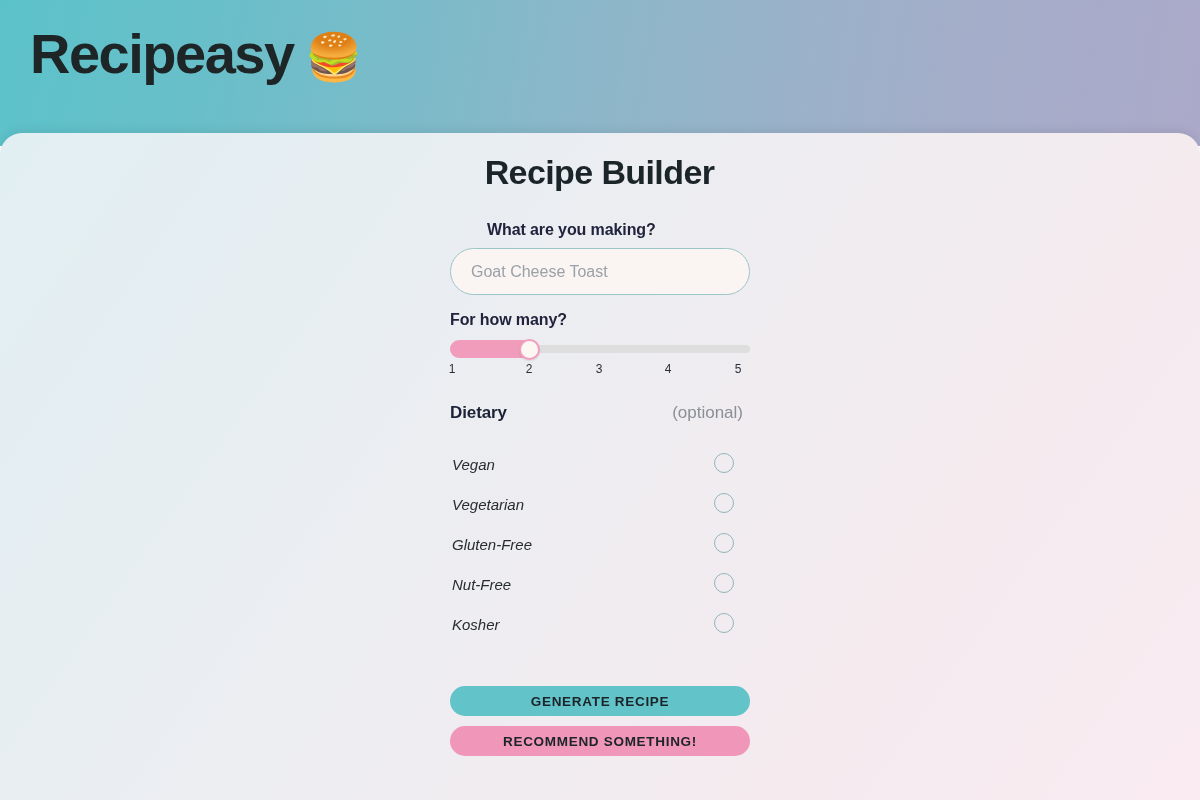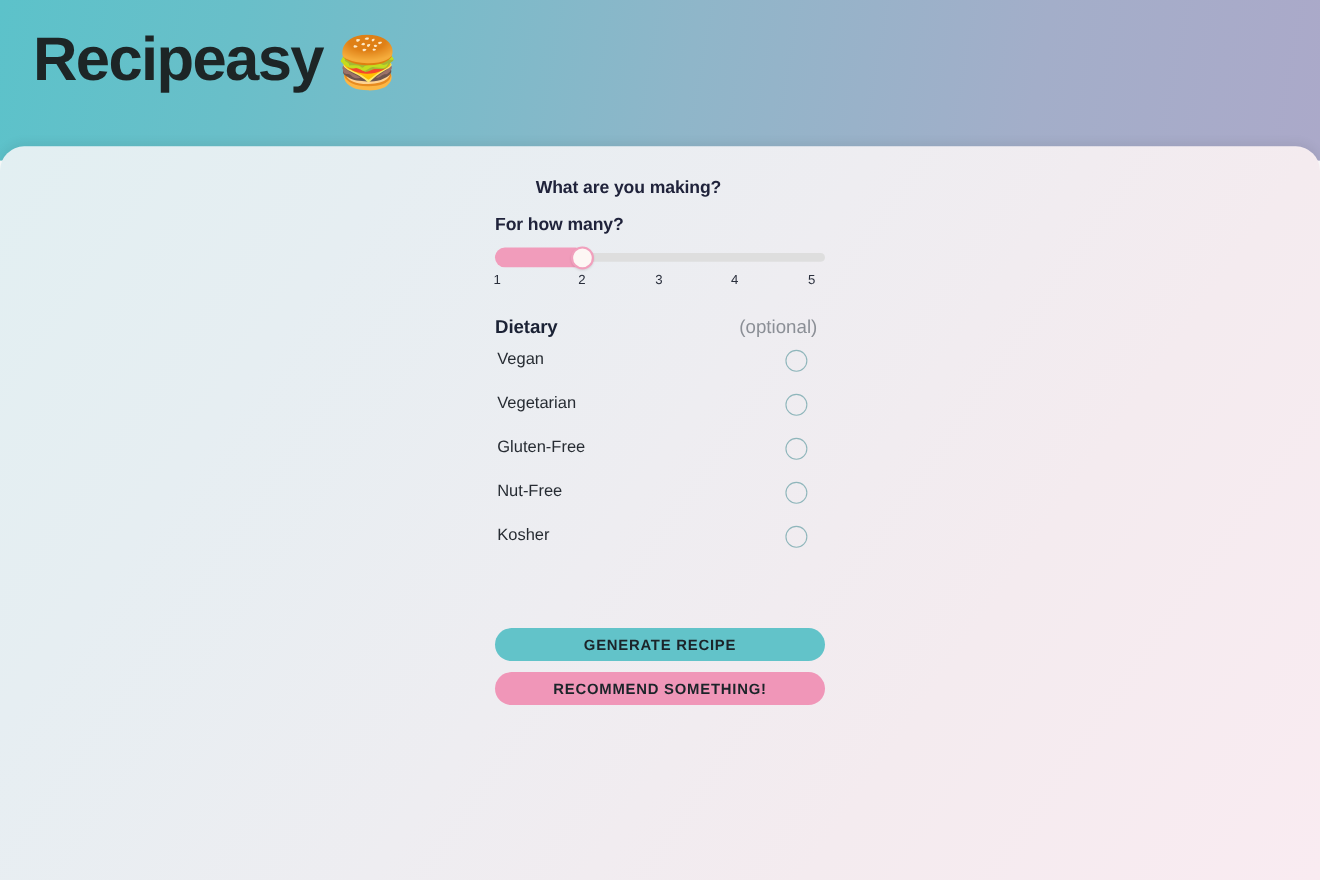--- a/index.html
+++ b/index.html
@@ -188,24 +188,25 @@
   .dietary-optional {
     font-size: 17px;
     font-weight: 400;
     color: #8b8f96;
   }
 
   .option-list { margin-top: 10px; }
 
   .option-row {
     display: flex;
-    align-items: flex-start;
+    align-items: flex-end;
     justify-content: space-between;
     width: 293px;
     height: 40px;
+    font-style: italic;
   }
 
   .option-label {
     font-size: 15px;
     color: #272c33;
     padding-left: 2px;
   }
 
   .option-circle {
     width: 20px;
@@ -250,22 +251,24 @@
   <div class="header">
     <div class="brand">
       <span class="brand-name">Recipeasy</span>
       <span class="brand-emoji">🍔</span>
     </div>
   </div>
 
   <div class="card">
     <div class="content">
 
+      <div class="page-title">Recipe Builder</div>
 
       <div class="field-label label-making">What are you making?</div>
+      <input class="text-input" type="text" placeholder="Goat Cheese Toast" style="">
 
       <div class="field-label label-howmany">For how many?</div>
       <div class="slider-wrap">
         <div class="slider-track"></div>
         <div class="slider-fill"></div>
         <div class="slider-thumb"></div>
       </div>
       <div class="slider-ticks">
         <span class="tick" style="left:2px">1</span>
         <span class="tick" style="left:79px">2</span>

